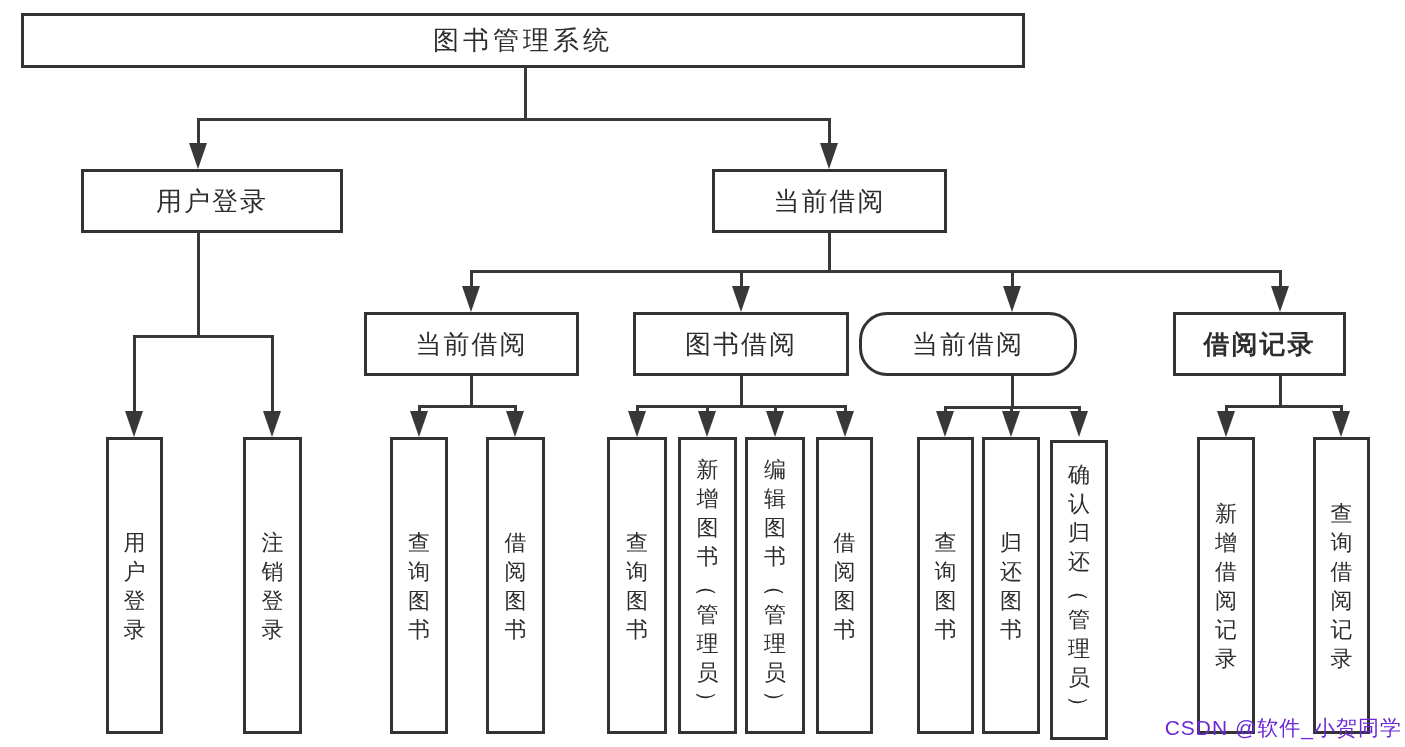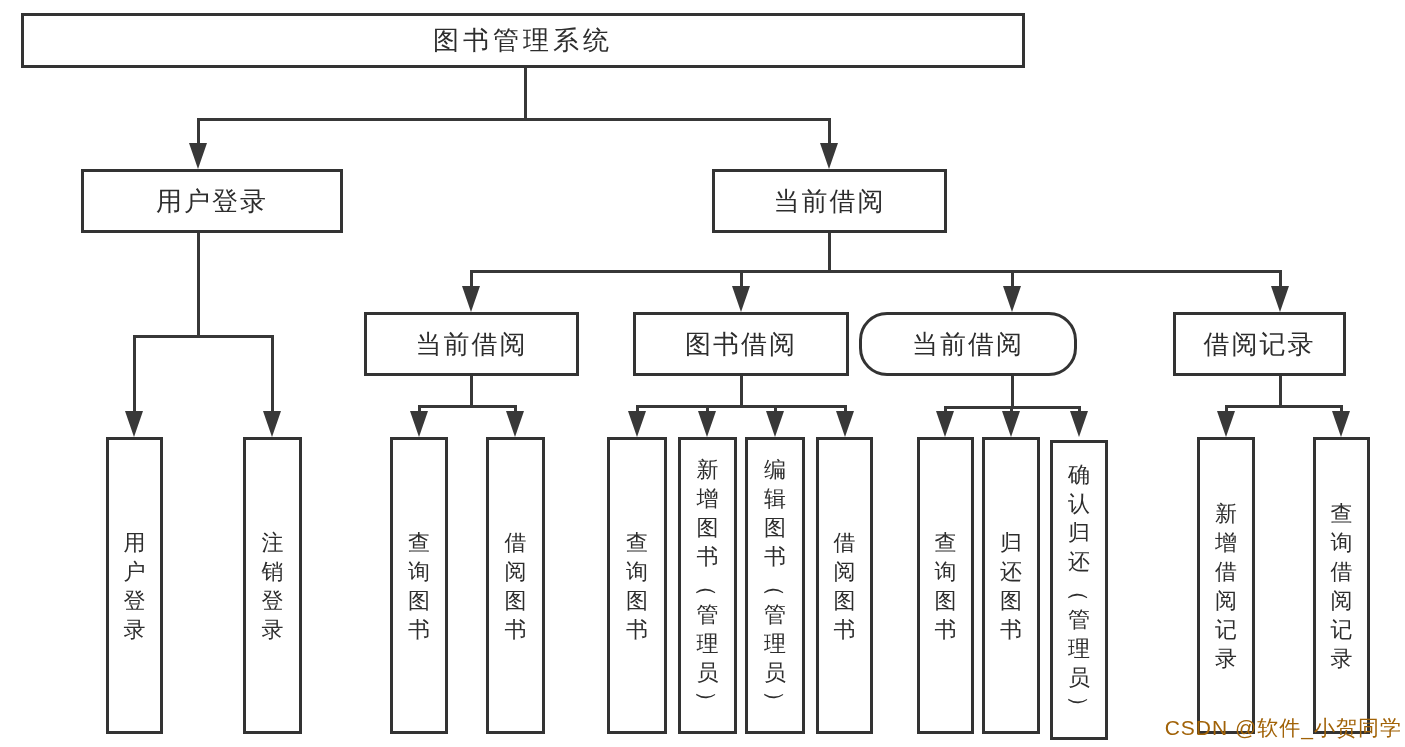--- a/index.html
+++ b/index.html
@@ -63,21 +63,21 @@
     border-right: 9px solid transparent;
     border-top: 26px solid #383838;
     z-index: 1;
   }
   .watermark {
     position: absolute;
     right: 3px;
     top: 714px;
     font-size: 21px;
     letter-spacing: 1px;
-    color: #a16207;
+    color: #6d28d9;
     white-space: nowrap;
     z-index: 3;
   }
 </style>
 </head>
 <body>
 
 <div id="canvas">
   <div id="wires">
       <div class="wire" style="left: 523.5px; top: 68px; width: 3px; height: 53px; background: rgb(56, 56, 56);"></div>
@@ -133,21 +133,21 @@
       <div class="wire" style="left: 1339.5px; top: 405px; width: 3px; height: 8px; background: rgb(56, 56, 56);"></div>
       <div class="arrowhead" style="left: 1332px; top: 411px; border-top-color: rgb(56, 56, 56);"></div>
     </div>
   <div id="nodes">
       <div class="node h-label root-label" style="left: 21px; top: 13px; width: 1004px; height: 55px; border-color: rgb(51, 51, 51);">图书管理系统</div>
       <div class="node h-label" style="left: 81px; top: 169px; width: 262px; height: 64px; border-color: rgb(51, 51, 51);">用户登录</div>
       <div class="node h-label" style="left: 712px; top: 169px; width: 235px; height: 64px; border-color: rgb(51, 51, 51);">当前借阅</div>
       <div class="node h-label" style="left: 364px; top: 312px; width: 215px; height: 64px; border-color: rgb(51, 51, 51);">当前借阅</div>
       <div class="node h-label" style="left: 633px; top: 312px; width: 216px; height: 64px; border-color: rgb(51, 51, 51);">图书借阅</div>
       <div class="node h-label" style="left: 859px; top: 312px; width: 218px; height: 64px; border-color: rgb(51, 51, 51); border-radius: 28px;">当前借阅</div>
-      <div class="node h-label" style="left: 1173px; top: 312px; width: 173px; height: 64px; border-color: rgb(51, 51, 51);">借阅记录</div>
+      <div class="node h-label" style="left: 1173px; top: 312px; width: 173px; height: 64px; border-color: rgb(51, 51, 51); font-weight: bold;">借阅记录</div>
       <div class="node vert" style="left: 106px; top: 437px; width: 57px; height: 297px; border-color: rgb(51, 51, 51);">
         <div class="vchar">用</div>
         <div class="vchar">户</div>
         <div class="vchar">登</div>
         <div class="vchar">录</div>
       </div>
       <div class="node vert" style="left: 243px; top: 437px; width: 59px; height: 297px; border-color: rgb(51, 51, 51);">
         <div class="vchar">注</div>
         <div class="vchar">销</div>
         <div class="vchar">登</div>

